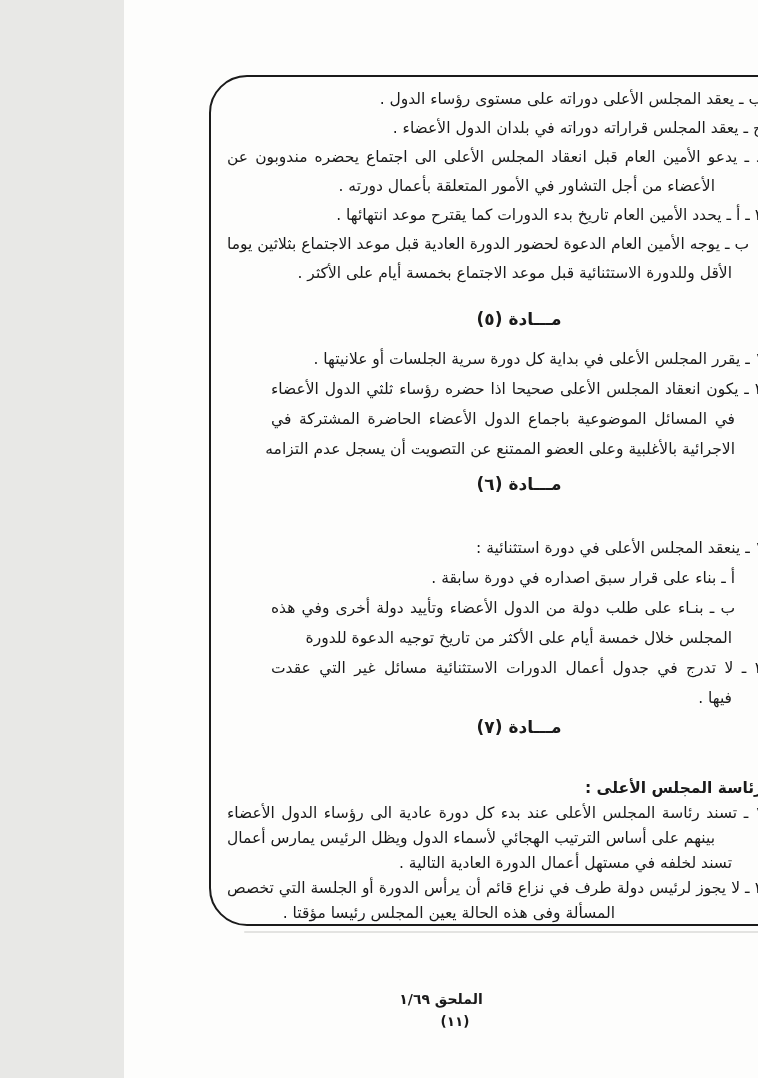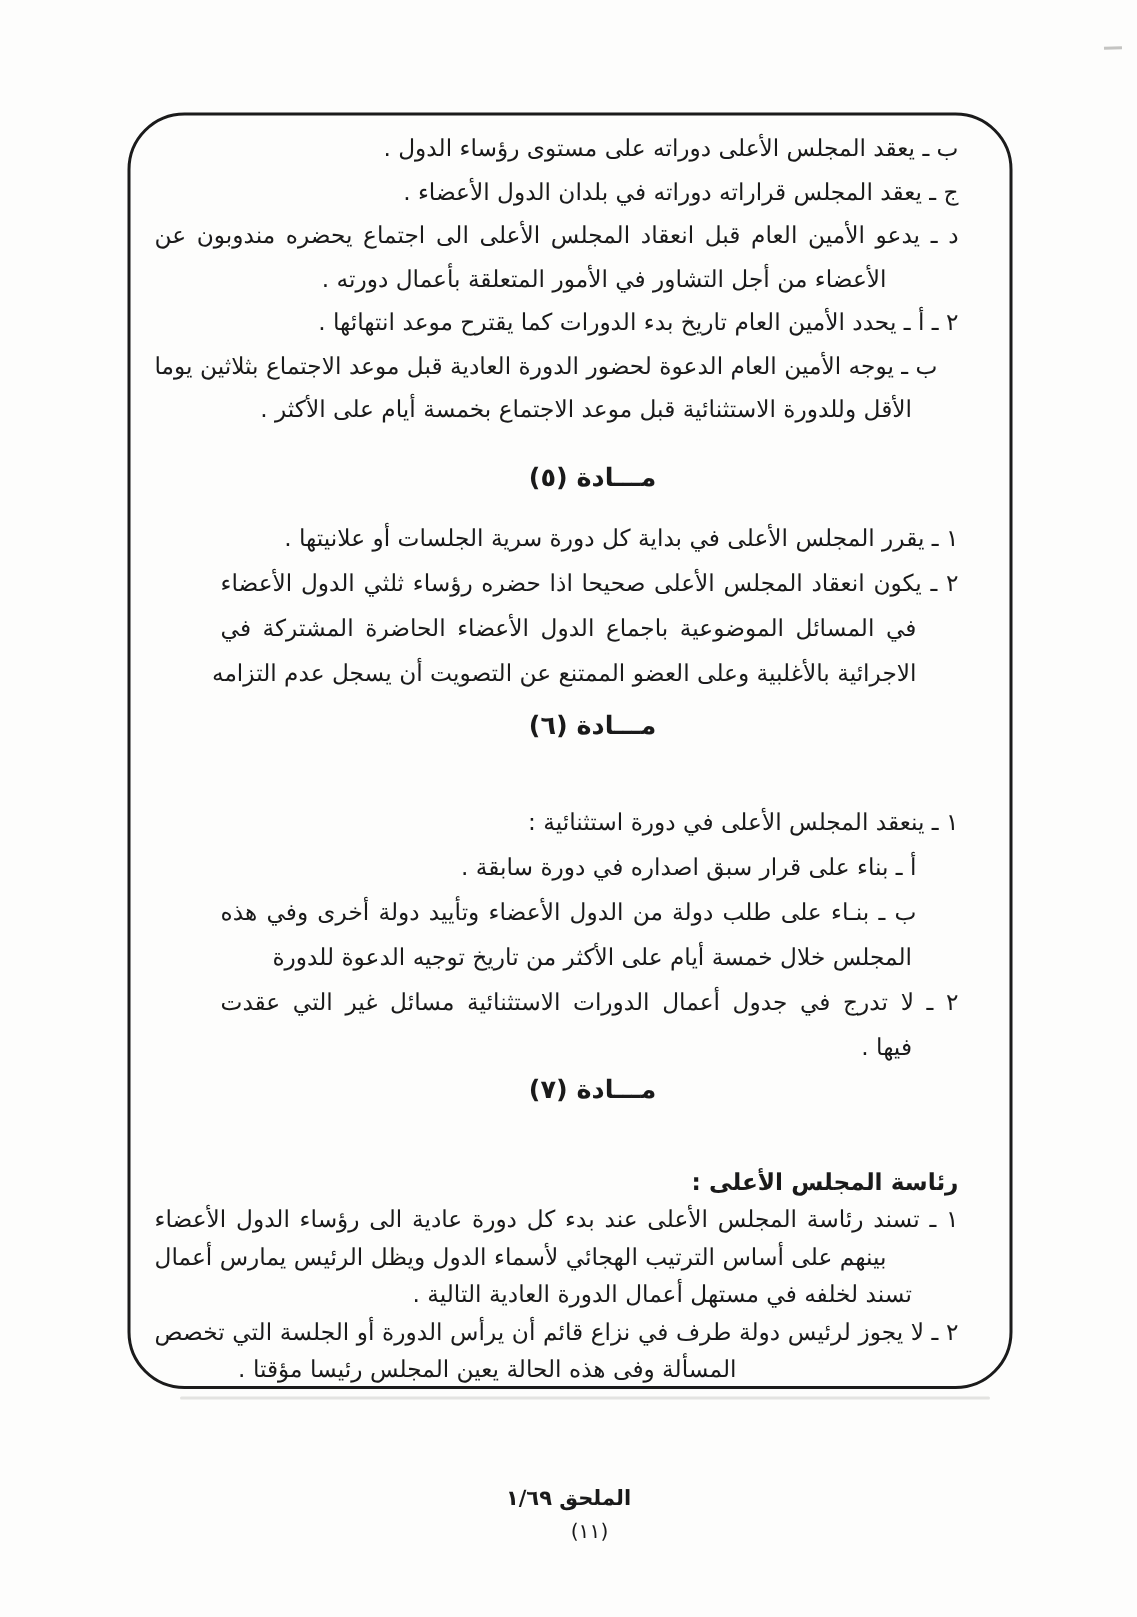--- a/index.html
+++ b/index.html
@@ -1,18 +1,18 @@
 <!DOCTYPE html>
 <html lang="ar" dir="rtl"><head>
 <meta charset="utf-8">
 <style>
   html,body{margin:0;padding:0;background:#e8e8e6;}
   .page{
     position:relative;
-    width:758px;height:1078px;
+    width:634px;height:1078px;
     background:#fdfdfc;
     overflow:hidden;
     font-family:"DejaVu Sans",sans-serif;
     color:#1a1a1a;
     direction:rtl;
   }
   
   .scan-dash{
     position:absolute;left:736px;top:31px;width:12px;height:2px;
     background:#c4c4c2;transform:rotate(-2deg);
@@ -54,21 +54,21 @@
     font-weight:bold;
     font-size:17px;height:26px;line-height:26px;margin-left:30px;
   }
   .footer-annex{
     position:absolute;left:0;right:0;top:988px;
     text-align:center;font-weight:bold;font-size:14px;height:22px;line-height:22px;
     direction:rtl;
   }
   .footer-page{
     position:absolute;left:0;right:0;top:1011px;
-    text-align:center;font-weight:normal;font-size:13.5px;height:20px;line-height:20px;
+    text-align:center;font-weight:bold;font-size:13.5px;height:20px;line-height:20px;
     direction:rtl;
     margin-left:28px;
   }
 </style>
 </head>
 <body>
 
 <div class="page">
 
   <div class="scan-dash"></div>

